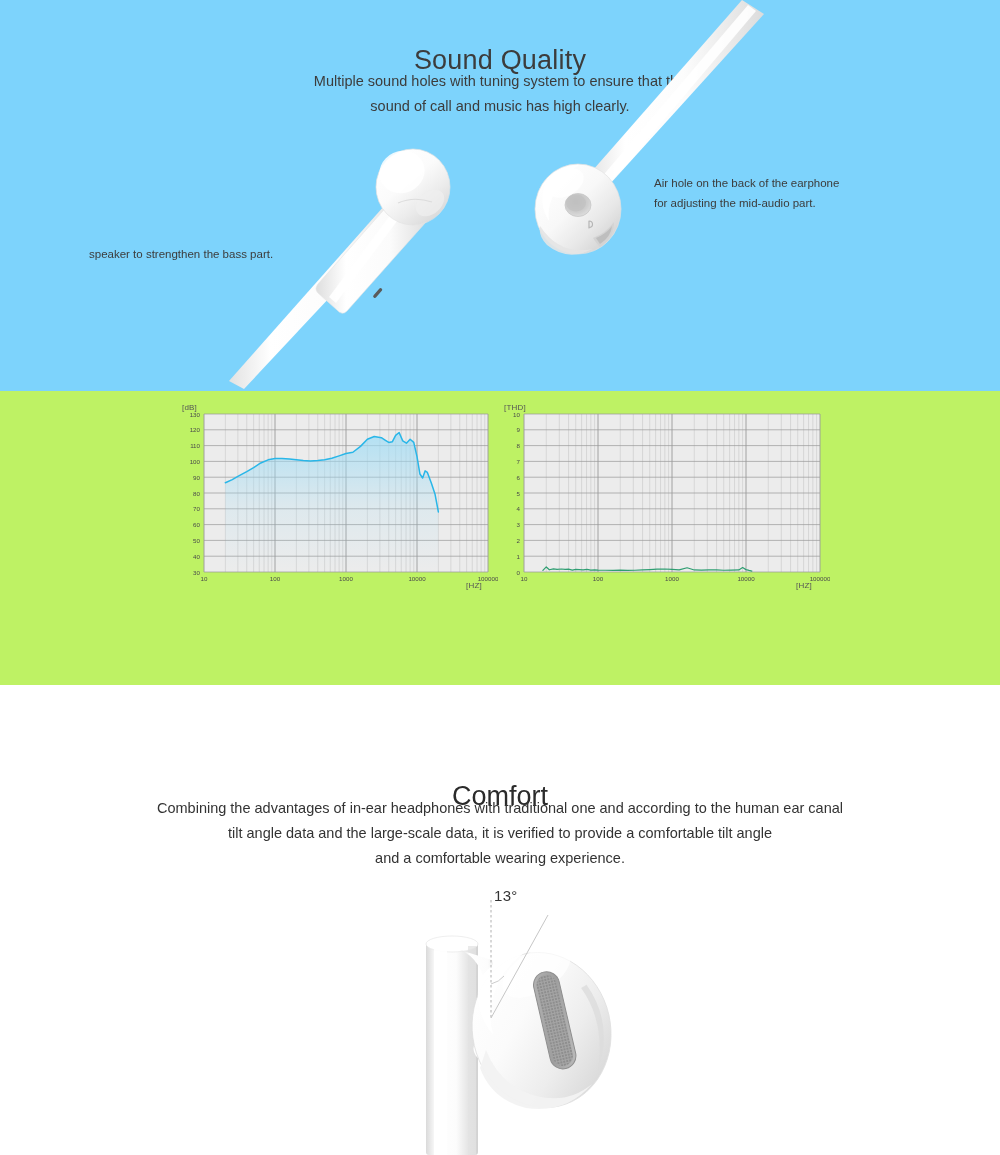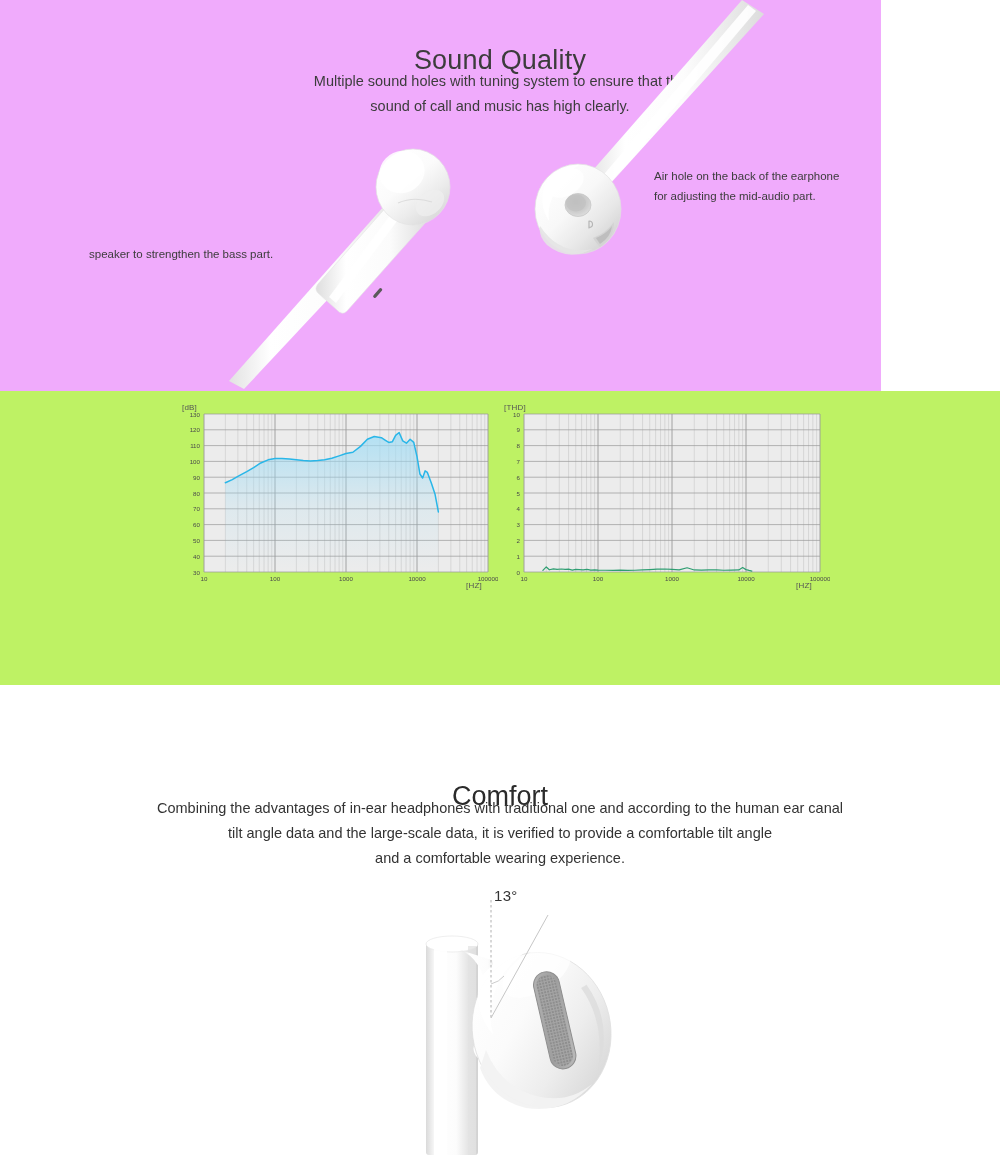--- a/index.html
+++ b/index.html
@@ -13,22 +13,22 @@
     position: relative;
     font-family: "Liberation Sans", sans-serif;
     color: #333333;
     overflow: hidden;
   }
 
   
   #sound-quality-section {
     position: absolute;
     left: 0; top: 0;
-    width: 881px; height: 391px;
-    background: #f0abfc;
+    width: 1000px; height: 391px;
+    background: #7dd3fc;
   }
   #sound-quality-title {
     position: absolute;
     left: 0; top: 27px;
     width: 1000px;
     text-align: center;
     font-size: 27px;
     font-weight: 400;
     color: #3c3c3c;
     letter-spacing: .2px;
@@ -44,21 +44,21 @@
   }
   #sound-quality-sub .sq-line { display: block; }
 
   .annot {
     position: absolute;
     font-size: 11.5px;
     line-height: 20px;
     color: #3c3c3c;
   }
   #annot-left  { left: 89px;  top: 244px; width: 300px; }
-  #annot-right { left: 654px; top: 166px; width: 300px; }
+  #annot-right { left: 654px; top: 173px; width: 300px; }
   .annot .an-line { display: block; }
 
   
   .ep-wrap { position: absolute; left: 0; top: 0; width: 1000px; height: 391px; pointer-events: none; }
 
   
   #charts-section {
     position: absolute;
     left: 0; top: 391px;
     width: 1000px; height: 294px;

